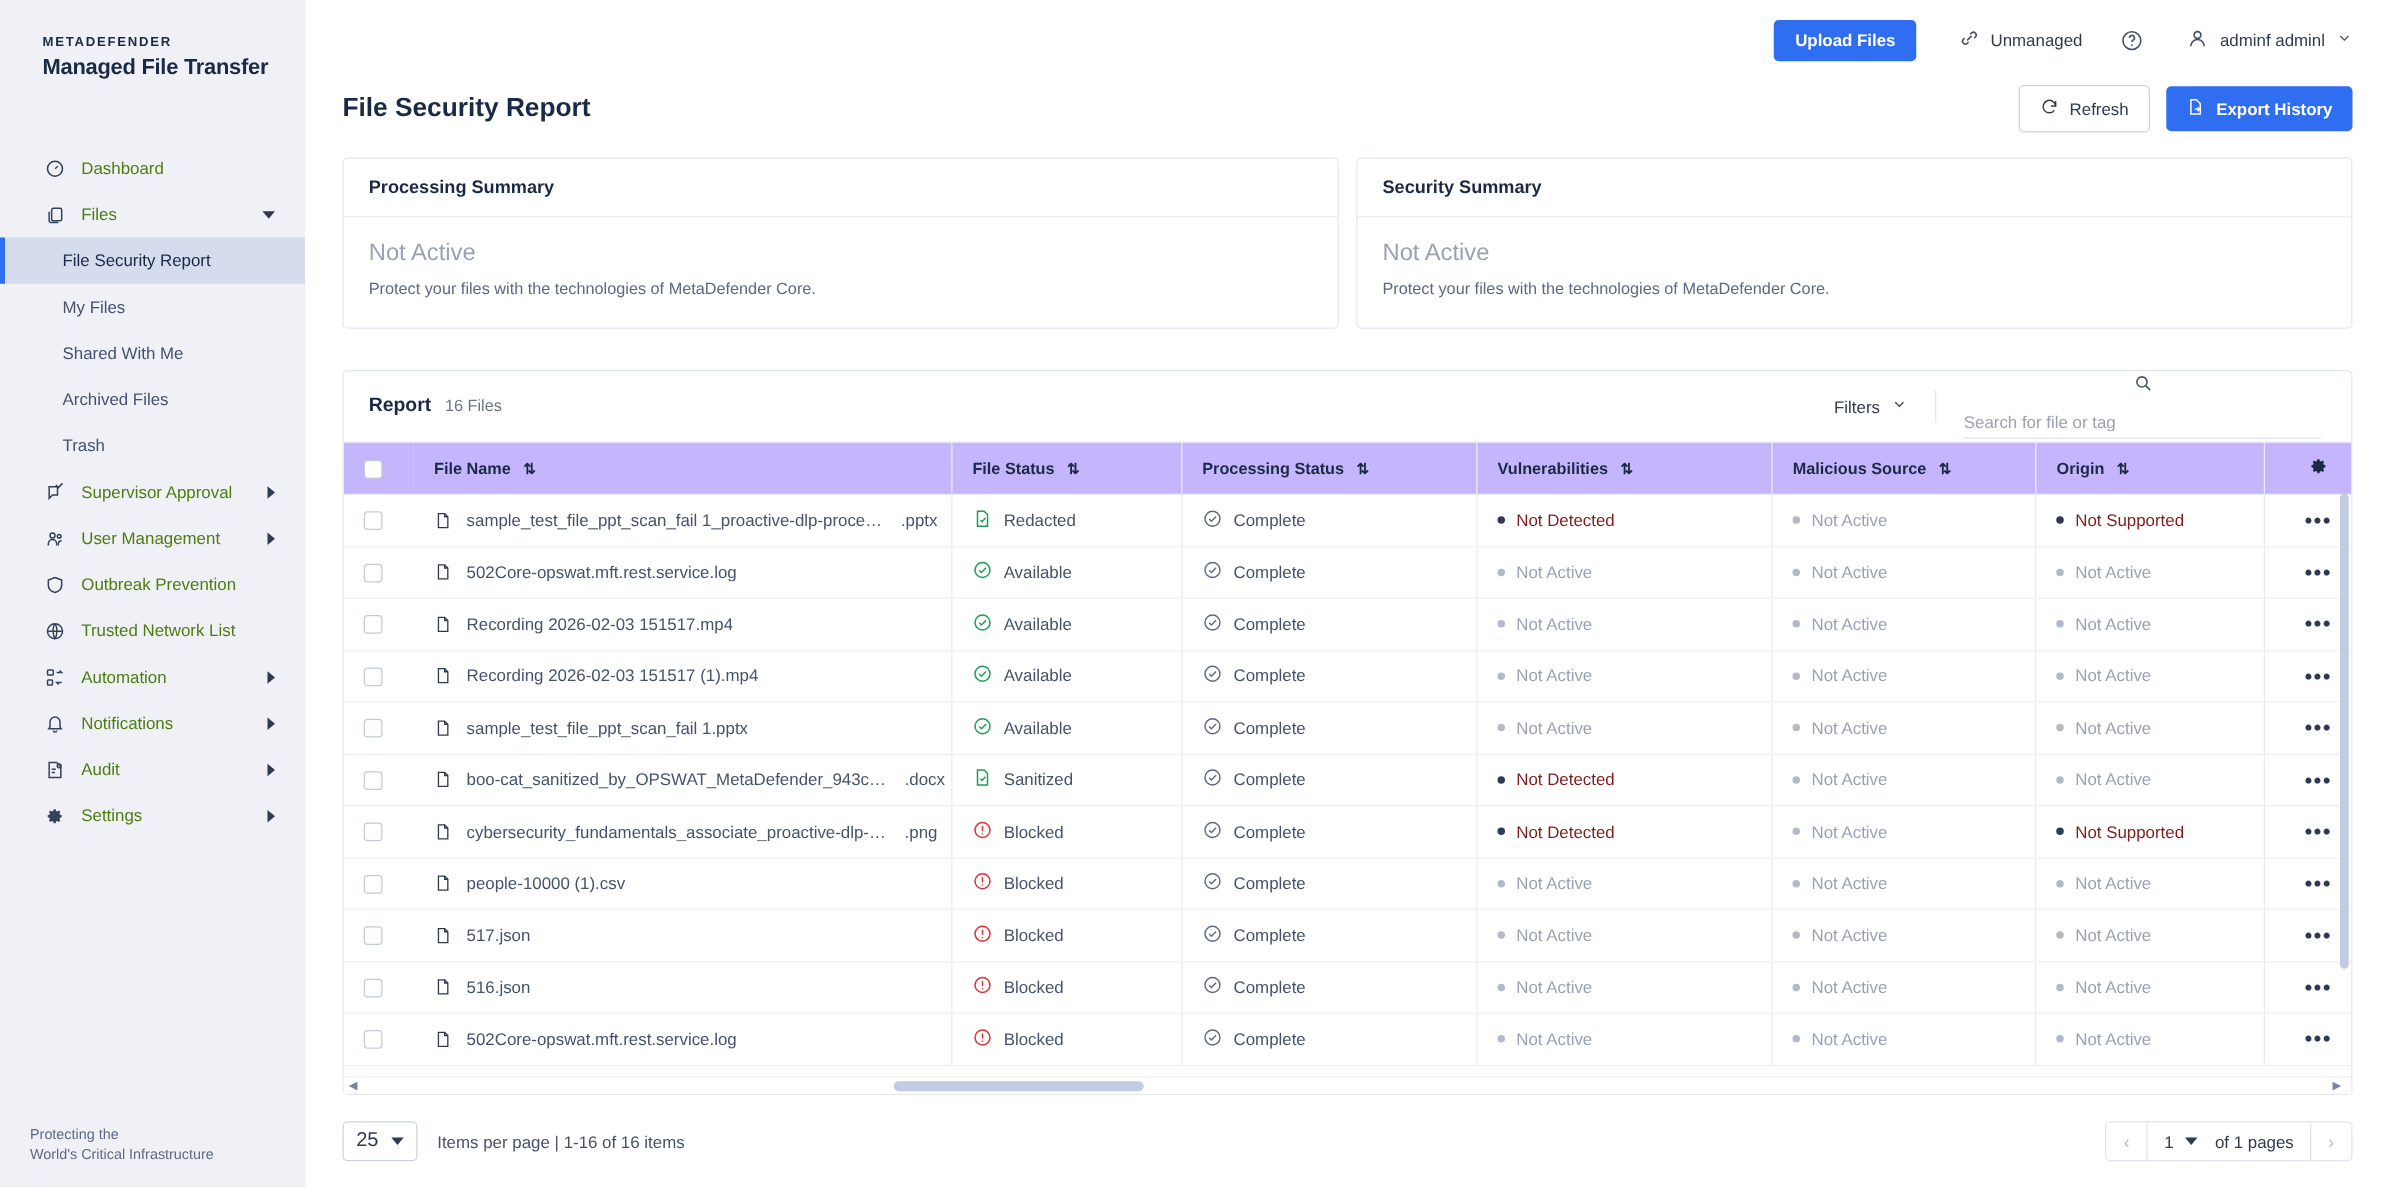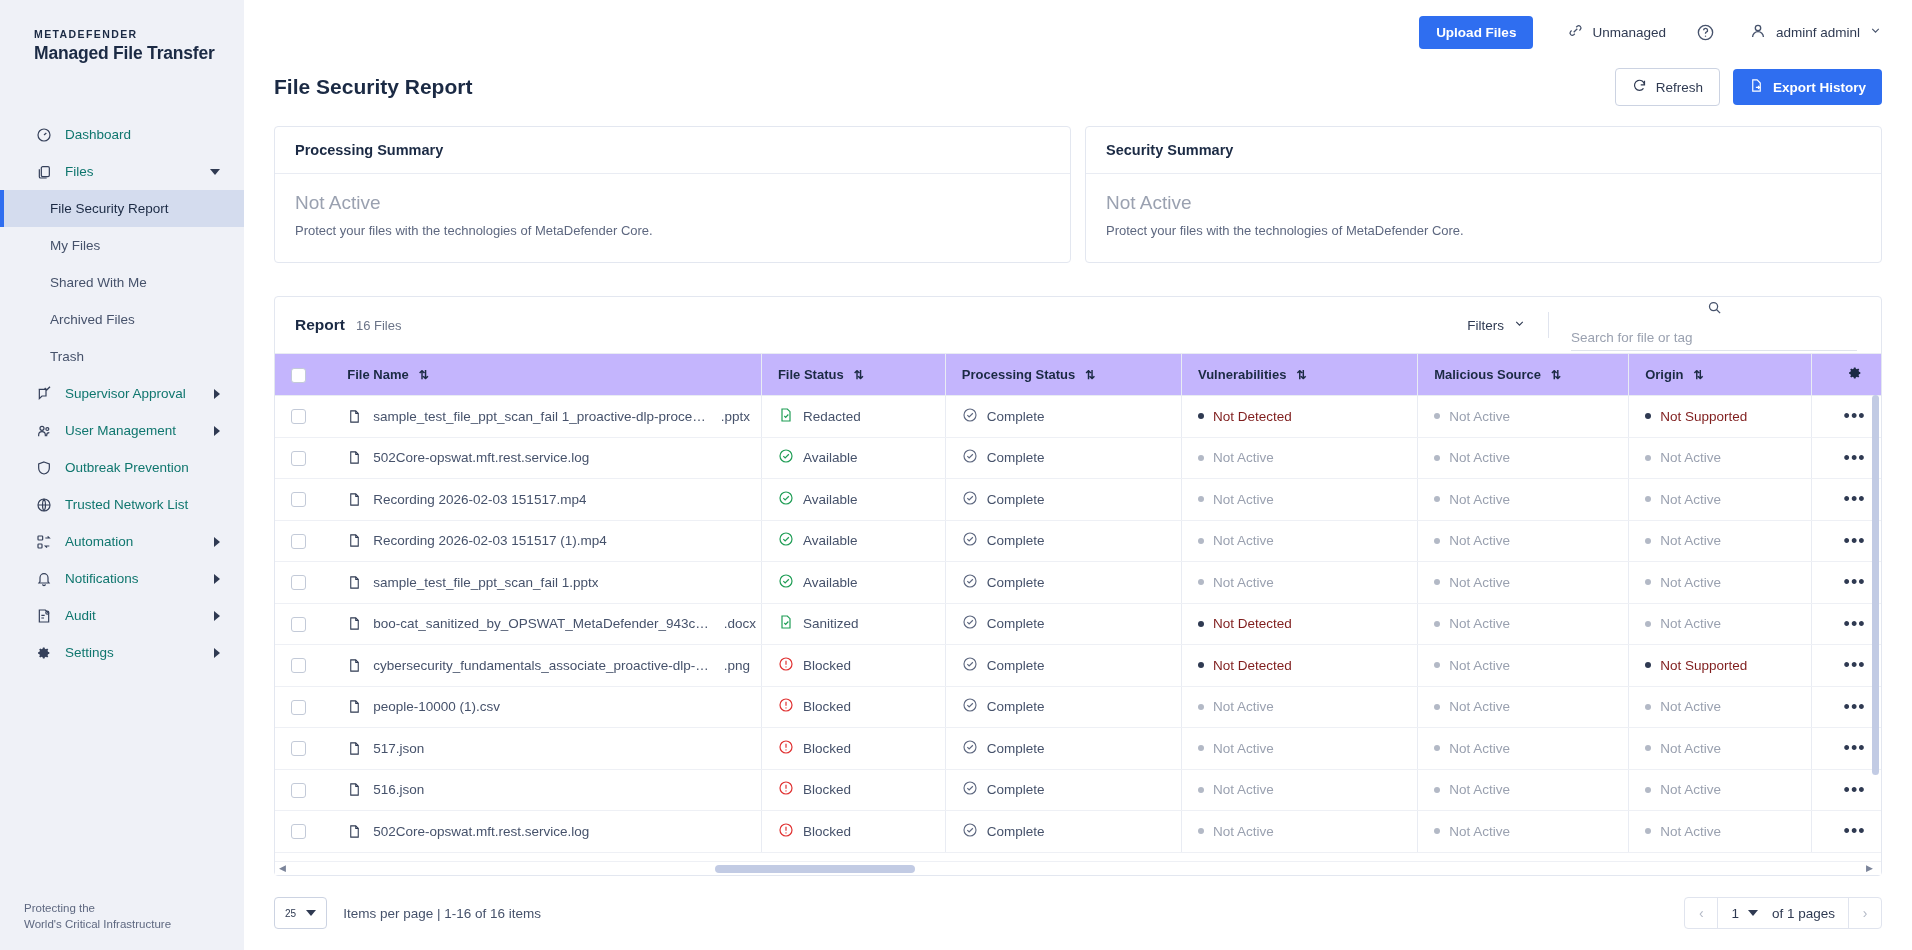--- a/index.html
+++ b/index.html
@@ -24,21 +24,21 @@
     font-size: 10.5px; font-weight: bold; letter-spacing: 1.4px;
     color: #1b2a44;
   }
   .brand-main {
     font-size: 17.5px; font-weight: bold; color: #1b2a44;
     margin-top: 3px; letter-spacing: -0.2px;
   }
   .nav { margin-top: 52px; display: flex; flex-direction: column; }
   .nav-item {
     height: 37px; display: flex; align-items: center;
-    padding-left: 34px; font-size: 13.5px; color: #0f766e;
+    padding-left: 34px; font-size: 13.5px; color: #4d7c0f;
     position: relative; cursor: pointer;
   }
   .nav-item .ico {
     width: 19px; height: 19px; margin-right: 12px;
     display: inline-flex; align-items: center; justify-content: center;
     color: #3a4considered; color:#35405a; flex-shrink: 0;
   }
   .nav-item .ico svg { width: 16px; height: 16px; display: block; }
   .nav-item .lbl { white-space: nowrap; }
   .nav-item .caret {
@@ -221,21 +221,21 @@
 
   
   .pagination {
     height: 74px; display: flex; align-items: center;
     justify-content: space-between; padding: 0 30px;
   }
   .pag-left { display: flex; align-items: center; gap: 16px; }
   .select-box {
     border: 1px solid #ccd3e2; border-radius: 4px; height: 32px;
     display: flex; align-items: center; gap: 10px; padding: 0 10px;
-    font-size: 10px; color: #2f3a52; cursor: pointer;
+    font-size: 16px; color: #2f3a52; cursor: pointer;
   }
   .tri-down {
     width: 0; height: 0; border-left: 5px solid transparent;
     border-right: 5px solid transparent; border-top: 6px solid #2f3a52;
   }
   .pag-info { font-size: 13.5px; color: #46526b; }
   .pag-right {
     display: flex; align-items: center;
     border: 1px solid #e0e4ee; border-radius: 4px; height: 32px;
     overflow: hidden;

